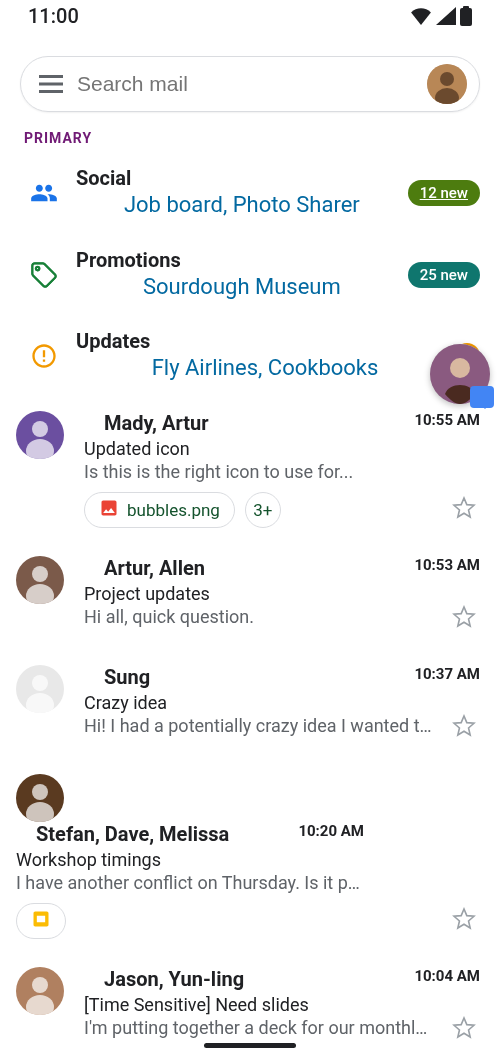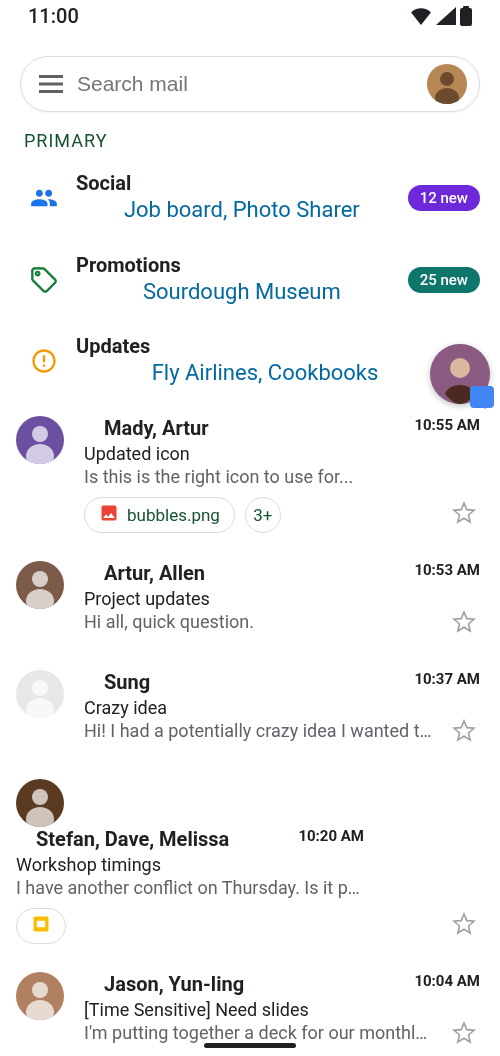--- a/index.html
+++ b/index.html
@@ -3,29 +3,29 @@
 <meta charset="utf-8">
 <style>
   * { box-sizing: border-box; margin: 0; padding: 0; }
   html, body { width: 500px; height: 1056px; font-family: Roboto, Arial, sans-serif; background: #fff; color: #202124; overflow: hidden; }
   .status-bar { height: 32px; display: flex; align-items: center; justify-content: space-between; padding: 0 28px; font-size: 20px; font-weight: 500; }
   .status-right { display: flex; gap: 4px; align-items: center; }
   .search-bar { margin: 24px 20px 10px 20px; height: 56px; border: 1px solid #dadce0; border-radius: 28px; display: flex; align-items: center; padding: 0 12px; box-shadow: 0 1px 2px rgba(0,0,0,0.06); }
   .search-bar .menu { width: 36px; display: flex; justify-content: center; }
   .search-bar input { flex: 1; border: none; outline: none; font-size: 21px; color: #737373; background: transparent; margin-left: 8px; }
   .avatar { width: 40px; height: 40px; border-radius: 50%; background: #c4a484; display: flex; align-items: center; justify-content: center; overflow: hidden; }
-  .section-label { font-size: 18px; letter-spacing: 1px; color: #14532d; padding: 8px 24px 6px; font-weight: 400; }
+  .section-label { font-size: 14px; letter-spacing: 1px; color: #701a75; padding: 8px 24px 6px; font-weight: 700; }
   .list { padding: 0 8px; }
   .cat-row, .mail-row { display: flex; padding: 14px 12px 14px 8px; position: relative; }
   .cat-icon { width: 56px; display: flex; justify-content: center; align-items: center; margin-right: 4px; }
   .cat-body { flex: 1; }
   .cat-title { font-size: 20px; font-weight: 700; line-height: 1.2; }
   .cat-sub { font-size: 22px; color: #0369a1; line-height: 1.35; text-align: center; }
   .badge { display: inline-flex; align-items: center; justify-content: center; height: 26px; padding: 0 12px; border-radius: 14px; color: #fff; font-size: 15px; font-weight: 500; margin-top: 14px; }
-  .badge.blue { background: #6d28d9; }
+  .badge.blue { background: #4d7c0f; text-decoration: underline; }
   .badge.green { background: #0f766e; }
   .badge.orange { background: #f29900; width: 26px; padding: 0; }
   .mail-row { align-items: flex-start; }
   .mail-avatar { width: 48px; height: 48px; border-radius: 50%; background: #ddd; margin-right: 20px; flex-shrink: 0; overflow: hidden; display: flex; align-items: center; justify-content: center; }
   .mail-body { flex: 1; min-width: 0; }
   .mail-head { display: flex; justify-content: space-between; align-items: flex-start; margin-left: 20px; }
   .mail-sender { font-size: 20px; font-weight: 700; }
   .mail-time { font-size: 15px; font-weight: 700; white-space: nowrap; margin-left: 8px; }
   .mail-subject { font-size: 18px; font-weight: 400; margin-top: 3px; }
   .mail-snippet { font-size: 18px; color: #5f6368; margin-top: 2px; white-space: nowrap; overflow: hidden; text-overflow: ellipsis; max-width: 348px; }

